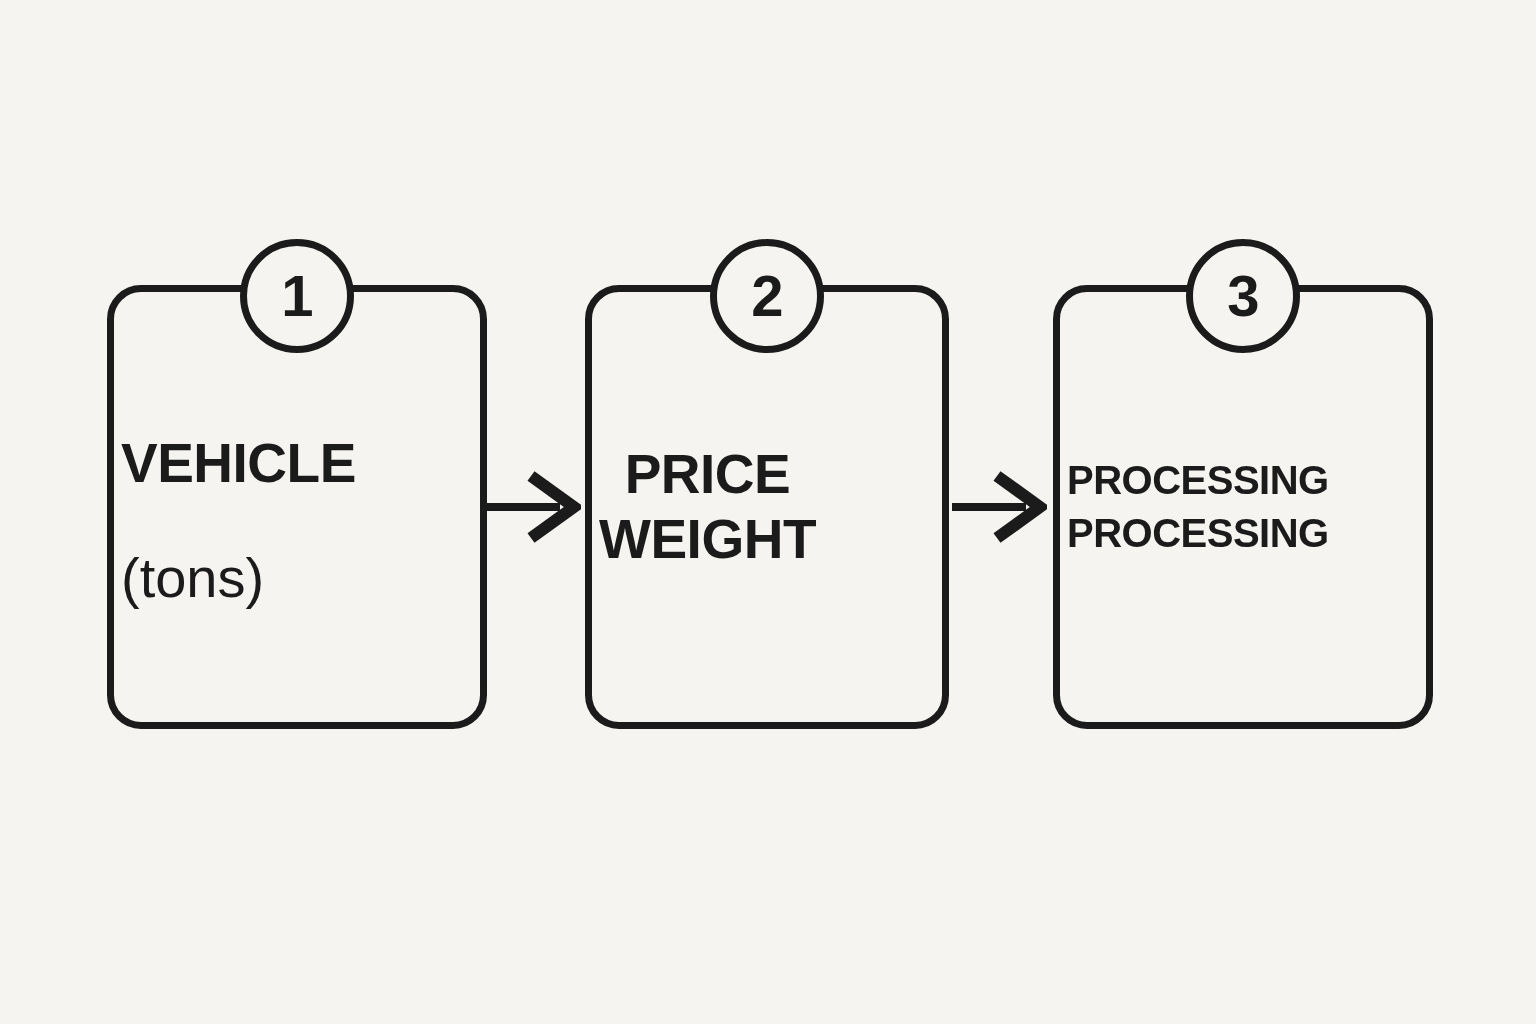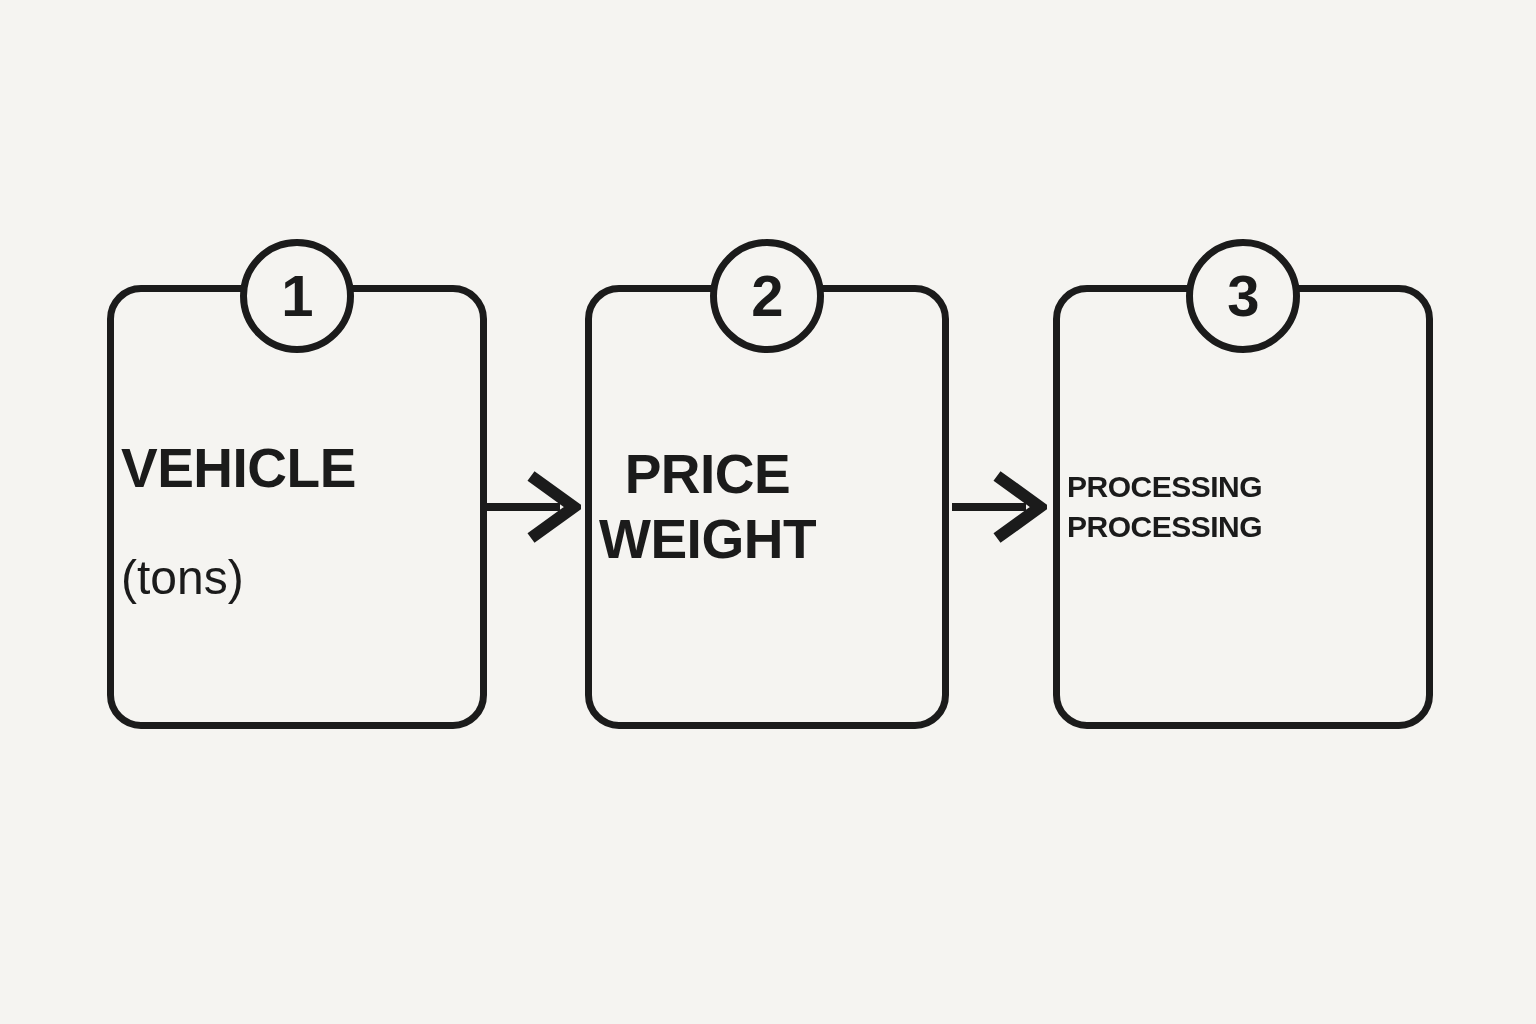--- a/index.html
+++ b/index.html
@@ -64,25 +64,25 @@
     align-items: flex-start;
     justify-content: center;
     text-align: center;
   }
   .title {
     font-weight: 700;
     letter-spacing: -0.5px;
   }
   .title-lg { font-size: 55px; line-height: 1.23; }
   .title-md { font-size: 55px; line-height: 1.18; }
-  .title-sm { font-size: 30px; line-height: 1.33; }
+  .title-sm { font-size: 40px; line-height: 1.33; }
   .card-1 .card-inner { padding-top: 26px; }
   .subtitle {
     font-weight: 400;
-    font-size: 48px;
+    font-size: 56px;
     letter-spacing: 0;
     margin-top: 48px;
   }
   .arrow {
     position: absolute;
     width: 95px;
     height: 76px;
   }
   .arrow-1 { left: 486px; top: 469px; }
   .arrow-2 { left: 952px; top: 469px; }

